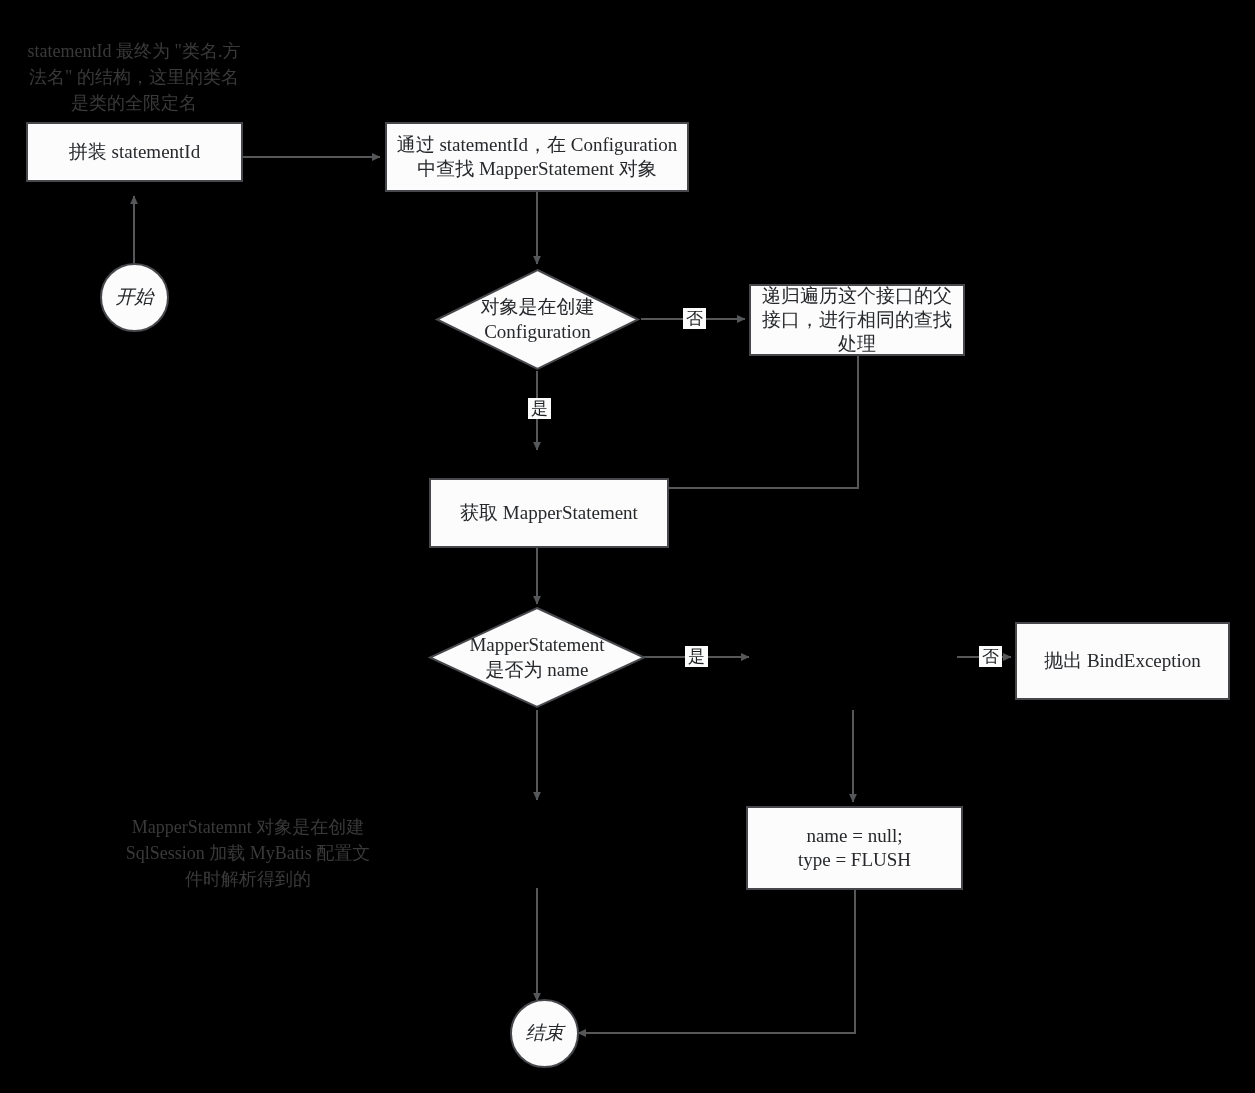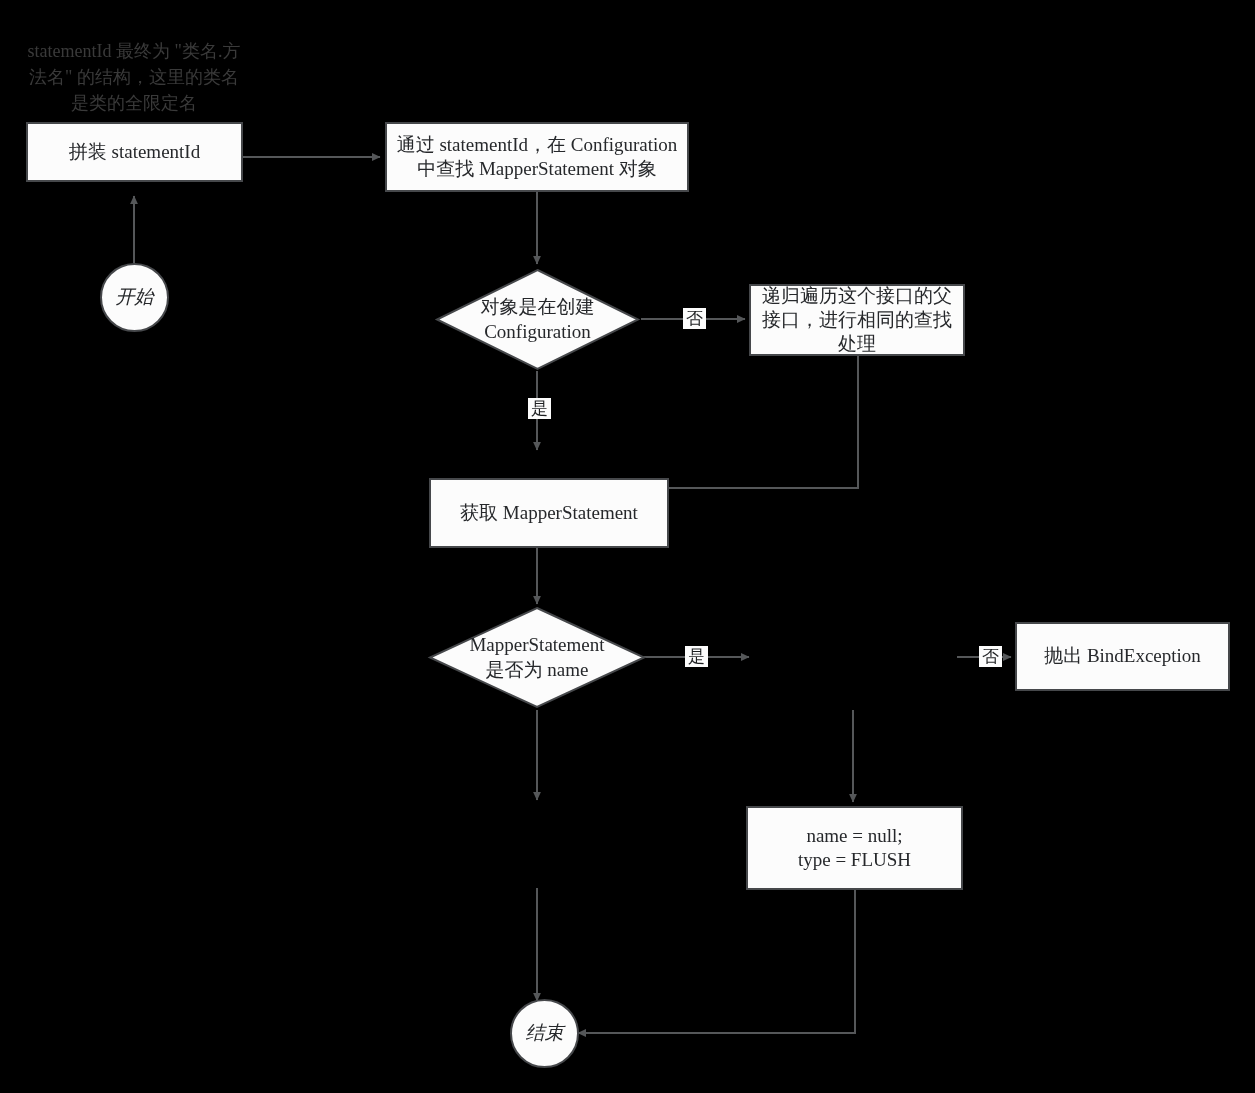--- a/index.html
+++ b/index.html
@@ -124,20 +124,23 @@
       <path d="M537,888 L537,1001"></path>
 
       <path d="M855,877 L855,1033 L578,1033"></path>
     </g>
   </svg>
 
   <div class="annotation" style="left:23px; top:38px; width:222px;">statementId 最终为 "类名.方
 法名" 的结构，这里的类名
 是类的全限定名</div>
 
+  <div class="annotation" style="left:122px; top:814px; width:252px;">MapperStatemnt 对象是在创建
+SqlSession 加载 MyBatis 配置文
+件时解析得到的</div>
 
   <div class="node terminator" style="left:100px; top:263px; width:69px; height:69px;">
     <span>开始</span>
   </div>
 
   <div class="node" style="left:26px; top:122px; width:217px; height:60px;">
     <span>拼装 statementId</span>
   </div>
 
   <div class="node" style="left:385px; top:122px; width:304px; height:70px;">
@@ -165,21 +168,21 @@
 
   <div class="diamond-wrap" style="left:428px; top:606px; width:218px; height:103px;">
     <svg width="218" height="103" viewBox="0 0 218 103">
       <polygon points="109,2 216,51.5 109,101 2,51.5" fill="#fcfcfc" stroke="#46484b" stroke-width="2"></polygon>
     </svg>
     <div class="diamond-label">MapperStatement
 是否为 name</div>
   </div>
 
 
-  <div class="node" style="left:1015px; top:622px; width:215px; height:69px;">
+  <div class="node" style="left:1015px; top:622px; width:215px; height:78px;">
     <span>抛出 BindException</span>
   </div>
 
 
   <div class="node" style="left:746px; top:806px; width:217px; height:84px;">
     <span>name = null;
 type = FLUSH</span>
   </div>
 
   <div class="node terminator" style="left:510px; top:999px; width:69px; height:69px;">

